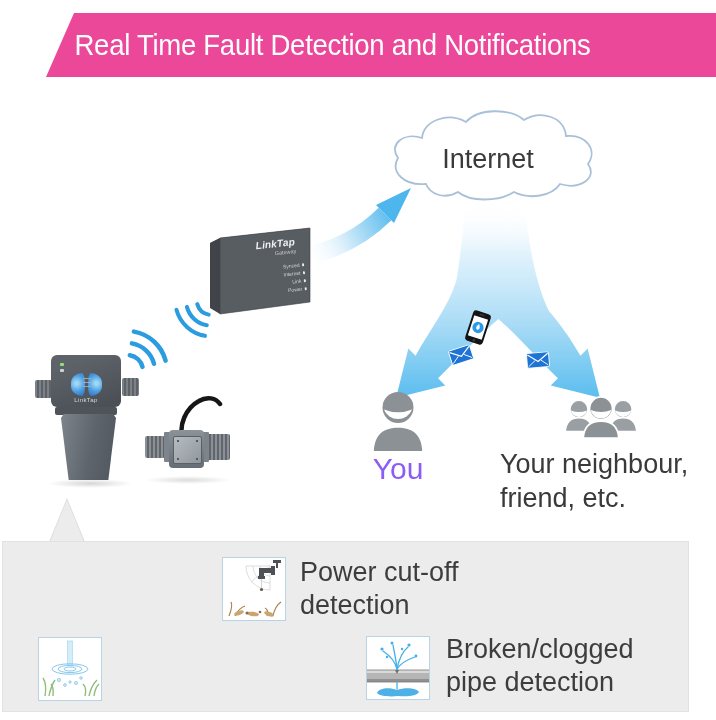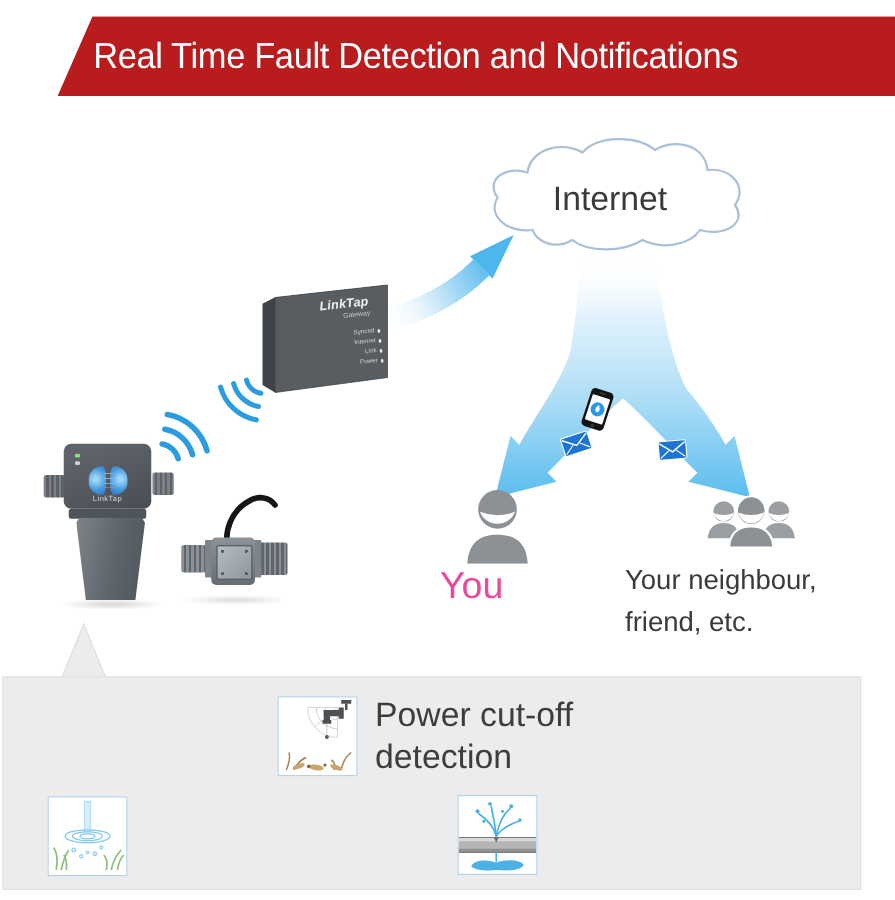--- a/index.html
+++ b/index.html
@@ -1,20 +1,20 @@
 <!DOCTYPE html>
 <html><head>
 <meta charset="utf-8">
 <style>
   html,body{margin:0;padding:0;background:#fff;}
   .stage{position:relative;width:716px;height:720px;background:#fff;overflow:hidden;
          font-family:"Liberation Sans",sans-serif;color:#3a3a3a;}
 
   
-  .banner{position:absolute;left:46px;top:13px;width:670px;height:64px;background:#b91c1c;
+  .banner{position:absolute;left:46px;top:13px;width:670px;height:64px;background:#ec4899;
           clip-path:polygon(28px 0,100% 0,100% 100%,0 100%);display:flex;align-items:center;}
   .banner-title{color:#fff;font-size:29px;font-weight:400;letter-spacing:-.3px;white-space:nowrap;
                 padding-left:30px;transform:scaleX(.95);transform-origin:left center;}
 
   
   .cloud{position:absolute;left:386px;top:108px;width:214px;height:100px;}
   .cloud svg{position:absolute;inset:0;}
   .cloud-label{position:absolute;left:0;right:10px;top:36px;text-align:center;font-size:27px;color:#3a3a3a;}
 
   
@@ -84,23 +84,23 @@
   .meter-shadow{position:absolute;left:0;top:84px;width:86px;height:8px;
               background:radial-gradient(ellipse at center,rgba(0,0,0,.14),rgba(0,0,0,0) 70%);}
 
   
   .phone{position:absolute;left:468px;top:311px;transform:rotate(18deg);}
   .email-l{position:absolute;left:449px;top:347px;transform:rotate(-18deg);}
   .email-r{position:absolute;left:526px;top:352px;transform:rotate(-5deg);}
 
   
   .you-icon{position:absolute;left:367px;top:391px;}
-  .you-label{position:absolute;left:352px;top:452px;width:92px;text-align:left;font-size:30px;color:#ec4899;}
+  .you-label{position:absolute;left:352px;top:452px;width:92px;text-align:center;font-size:30px;color:#8b5cf6;}
   .group-icon{position:absolute;left:556px;top:394px;}
-  .neighbour-label{position:absolute;left:500px;top:447px;width:205px;font-size:22px;line-height:34px;color:#3a3a3a;}
+  .neighbour-label{position:absolute;left:500px;top:447px;width:205px;font-size:27px;line-height:34px;color:#3a3a3a;}
 
   
   .panel{position:absolute;left:2px;top:541px;width:687px;height:171px;background:#ececec;
          border:1px solid #e2e2e2;box-sizing:border-box;}
   .pointer-outline{position:absolute;left:49px;top:498px;width:0;height:0;
          border-left:18px solid transparent;border-right:18px solid transparent;border-bottom:44px solid #dcdcdc;}
   .pointer{position:absolute;left:50px;top:500px;width:0;height:0;
          border-left:17px solid transparent;border-right:17px solid transparent;border-bottom:42px solid #ececec;}
   .feat-icon{position:absolute;width:64px;height:64px;background:#fff;border:1px solid #b9d3e6;
          box-sizing:border-box;}
@@ -356,14 +356,15 @@
         <circle cx="15" cy="12" r="1.6"></circle>
           <circle cx="25" cy="6" r="1.5"></circle>
           <circle cx="42" cy="8" r="1.6"></circle>
         <circle cx="49" cy="19" r="1.4"></circle>
           <circle cx="20" cy="20" r="1.2"></circle>
           <circle cx="35" cy="12" r="1.2"></circle>
       </g>
       <path d="M10 56 C12 51 22 50 30 53 C38 50 50 51 52 55 C50 59 40 60 31 59 C22 60 12 59 10 56 Z" fill="#2fa3e0" opacity="0.85"></path>
     </svg>
   </div>
+  <div class="feat-label fl3">Broken/clogged pipe detection</div>
 
 </div>
 
 </body></html>

